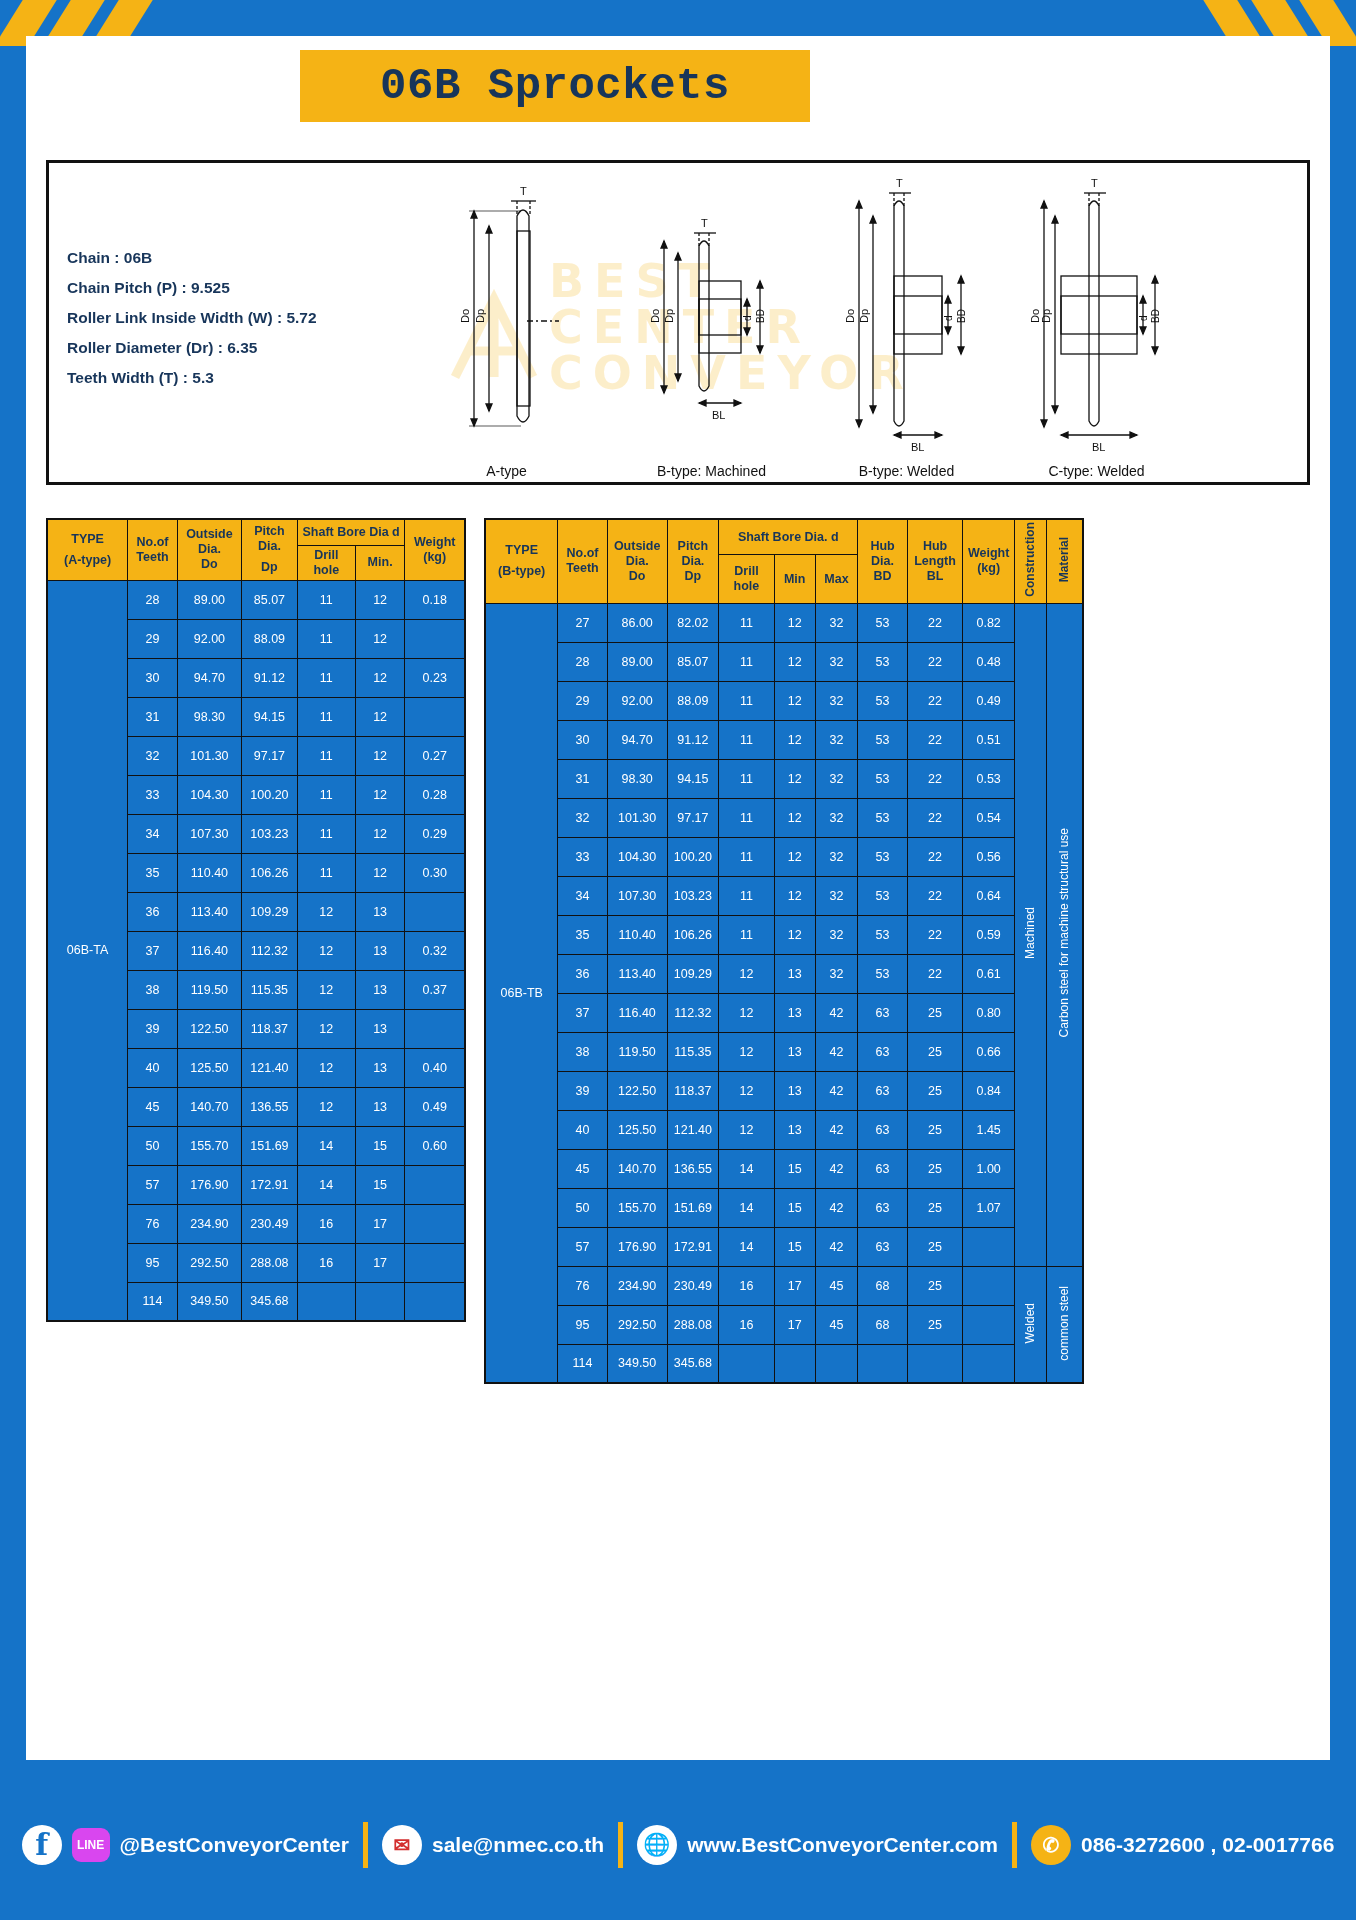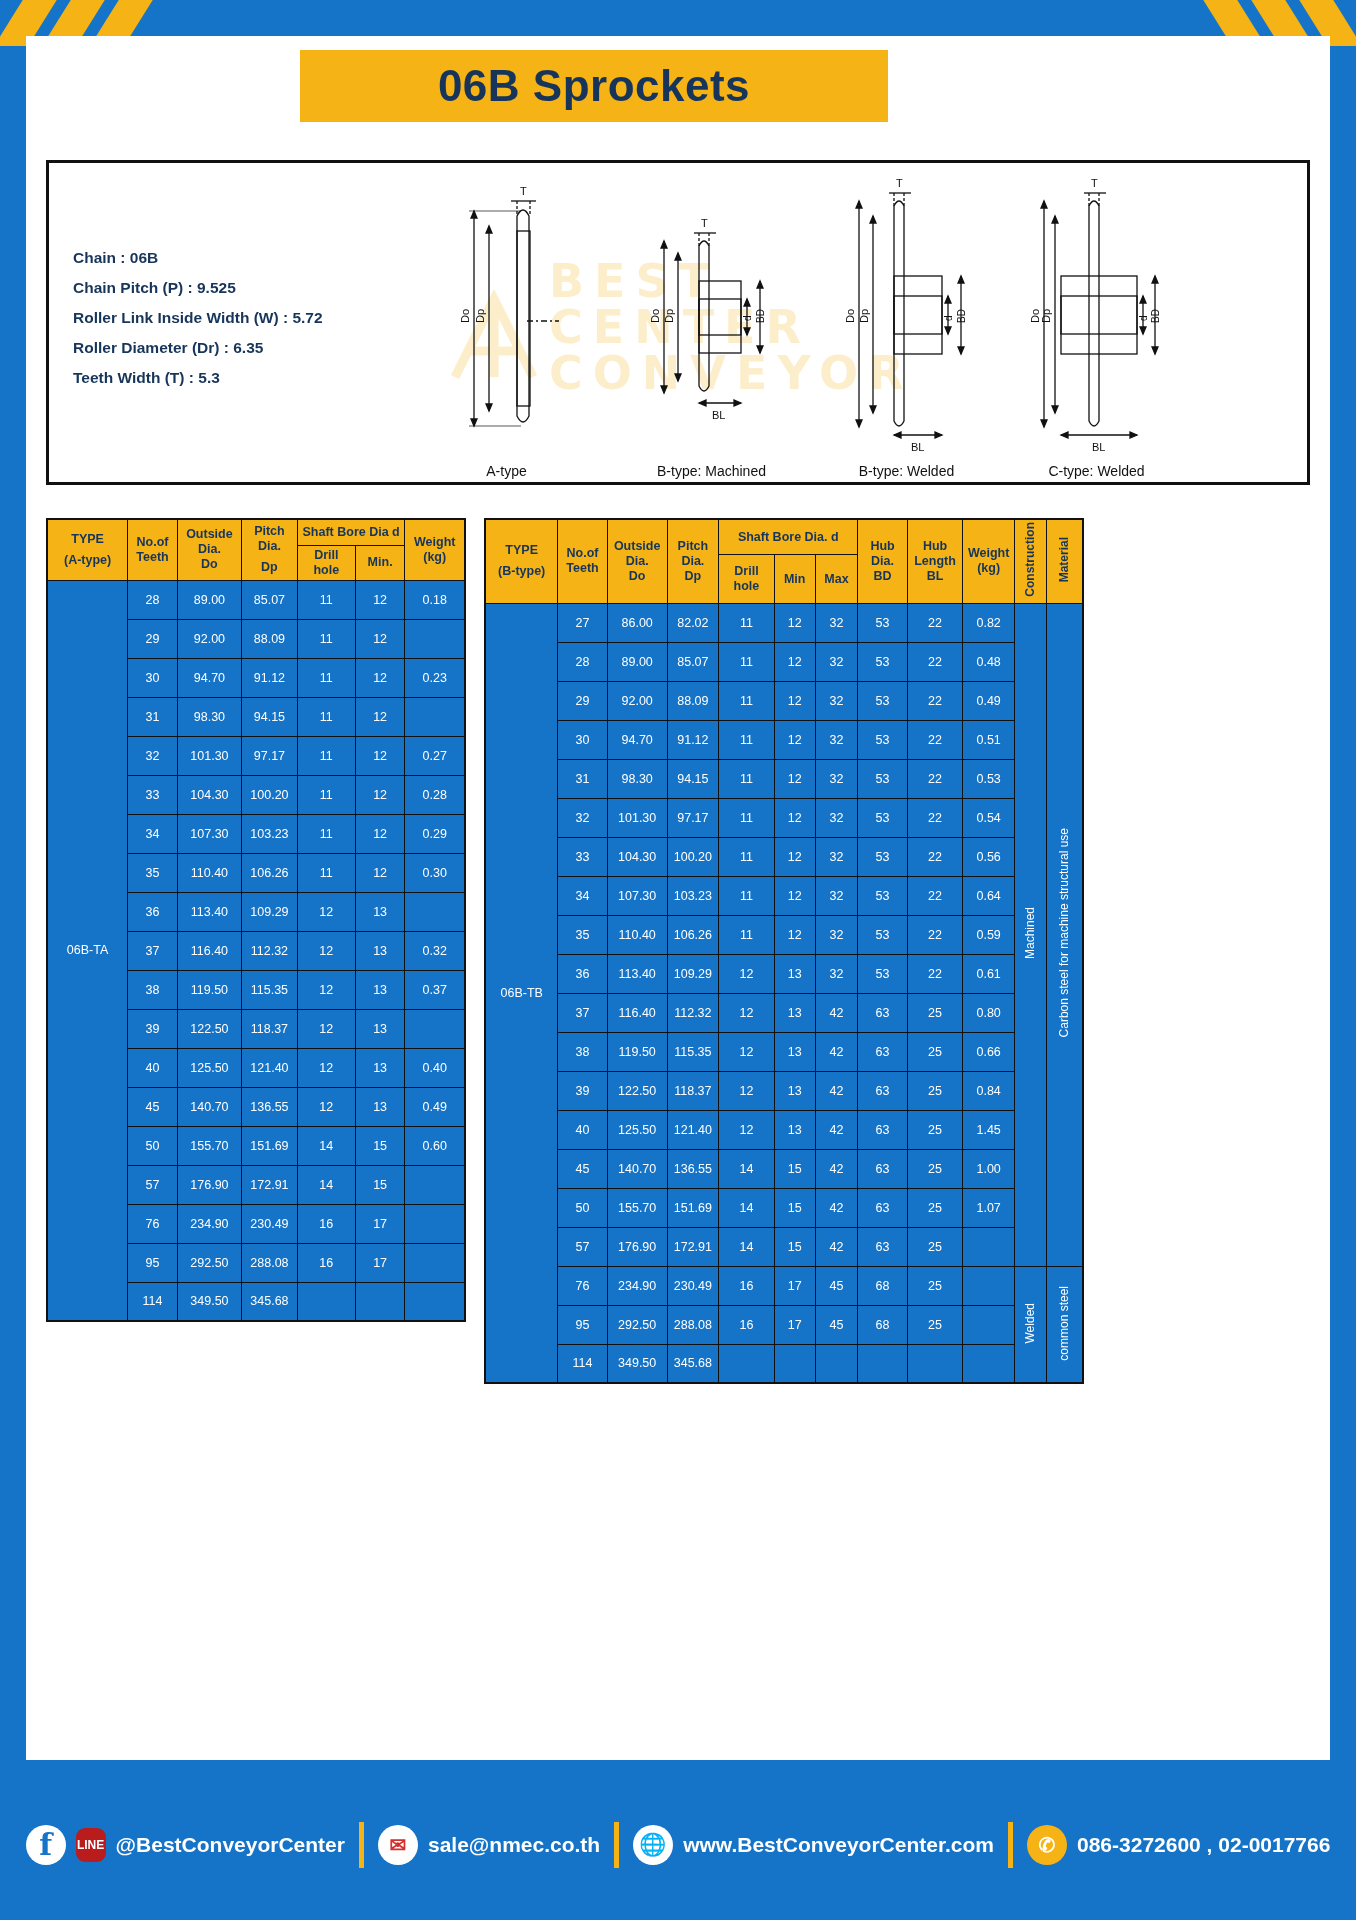--- a/index.html
+++ b/index.html
@@ -24,35 +24,35 @@
   .corner-deco.right .s3 { right:100px; transform:skewX(32deg); }
 
   .page-white {
     position:absolute;
     left:26px; top:36px; right:26px; bottom:160px;
     background:#ffffff;
   }
 
   
   .title-band {
-    position:absolute; left:300px; top:50px; width:588px; height:72px;
+    position:absolute; left:300px; top:50px; width:510px; height:72px;
     background:#f5b315;
-    display:flex; align-items:center; justify-content:center;
+    display:flex; align-items:center; justify-content:center;font-family:Liberation Mono, monospace;
   }
   .title-band h1 {
     margin:0; font-size:44px; font-weight:bold; color:#17355a; letter-spacing:0.5px;
   }
 
   
   .spec-box {
     position:absolute; left:46px; top:160px; width:1264px; height:325px;
     border:3px solid #111; background:#fff;
   }
   .spec-list {
-    position:absolute; left:24px; top:80px;
+    position:absolute; left:18px; top:80px;
     font-size:15.5px; font-weight:bold; color:#17355a; line-height:30px;
   }
 
   .watermark {
     position:absolute; left:500px; top:95px; width:520px; height:190px;
     opacity:0.22; pointer-events:none;
   }
   .watermark .wm-text {
     font-size:46px; font-weight:bold; color:#f5b315; letter-spacing:10px;
     line-height:46px; font-family:"DejaVu Sans", sans-serif;
@@ -105,21 +105,21 @@
   .footer-row { display:flex; align-items:center; gap:0px; }
   .fitem { display:flex; align-items:center; gap:10px; padding:0 14px; }
   .fitem .ftext { color:#fff; font-size:21px; font-weight:bold; }
   .fsep { width:5px; height:46px; background:#f5b315; }
   .ic {
     width:40px; height:40px; border-radius:50%;
     display:flex; align-items:center; justify-content:center;
     font-size:22px; font-weight:bold;
   }
   .ic-fb { background:#fff; color:#1573c8; font-family:"DejaVu Serif", serif; font-size:30px; line-height:1; }
-  .ic-line { background:#b91c1c; color:#fff; border-radius:9px; font-size:12px; width:30px; height:34px; }
+  .ic-line { background:#d946ef; color:#fff; border-radius:9px; font-size:12px; width:38px; height:34px; }
   .ic-mail { background:#fff; color:#d32f2f; font-size:20px; }
   .ic-web { background:#fff; color:#1573c8; font-size:22px; }
   .ic-phone { background:#f5b315; color:#fff; font-size:20px; }
 </style>
 </head>
 <body>
 
 <div class="corner-deco left">
   <div class="stripe s1"></div>
   <div class="stripe s2"></div>

